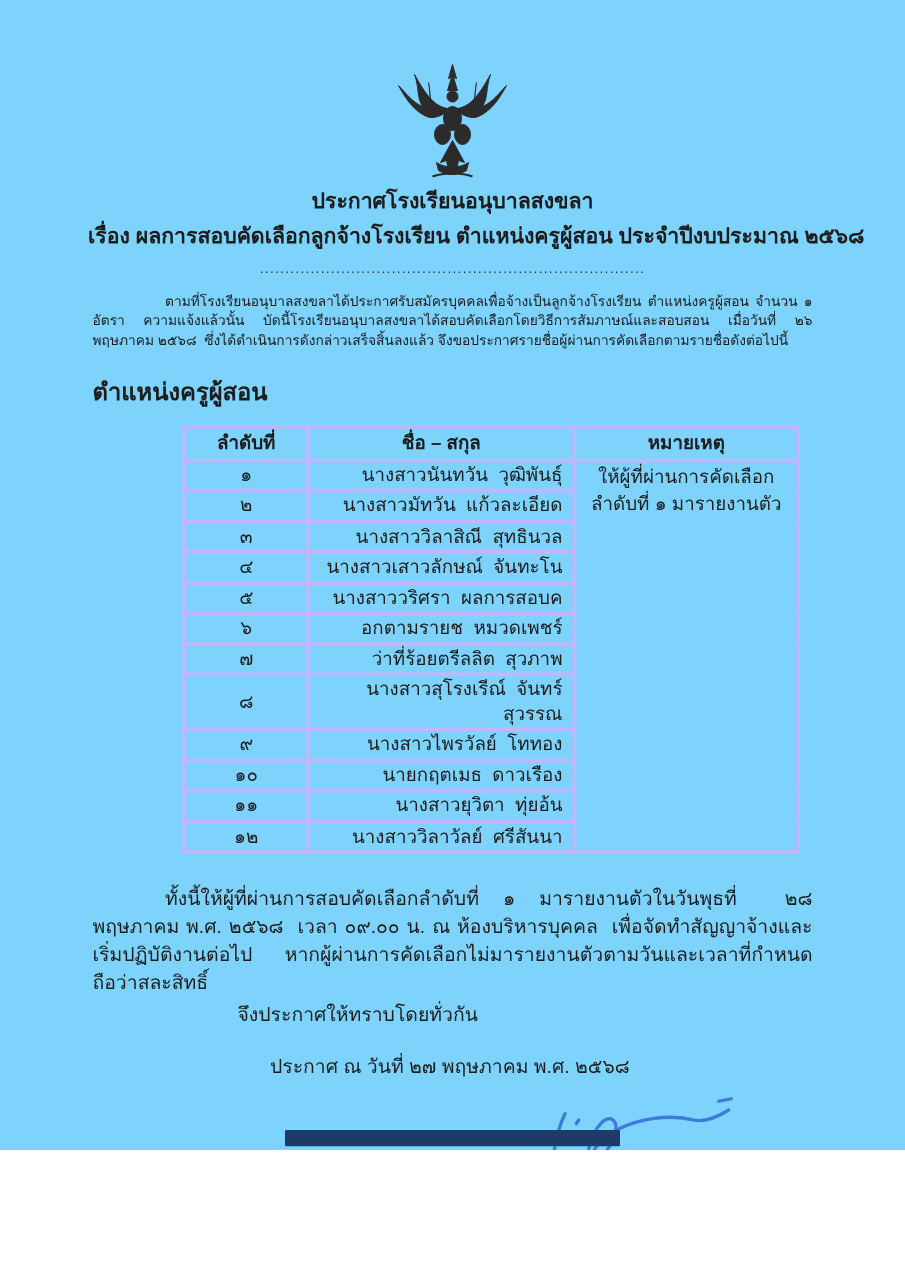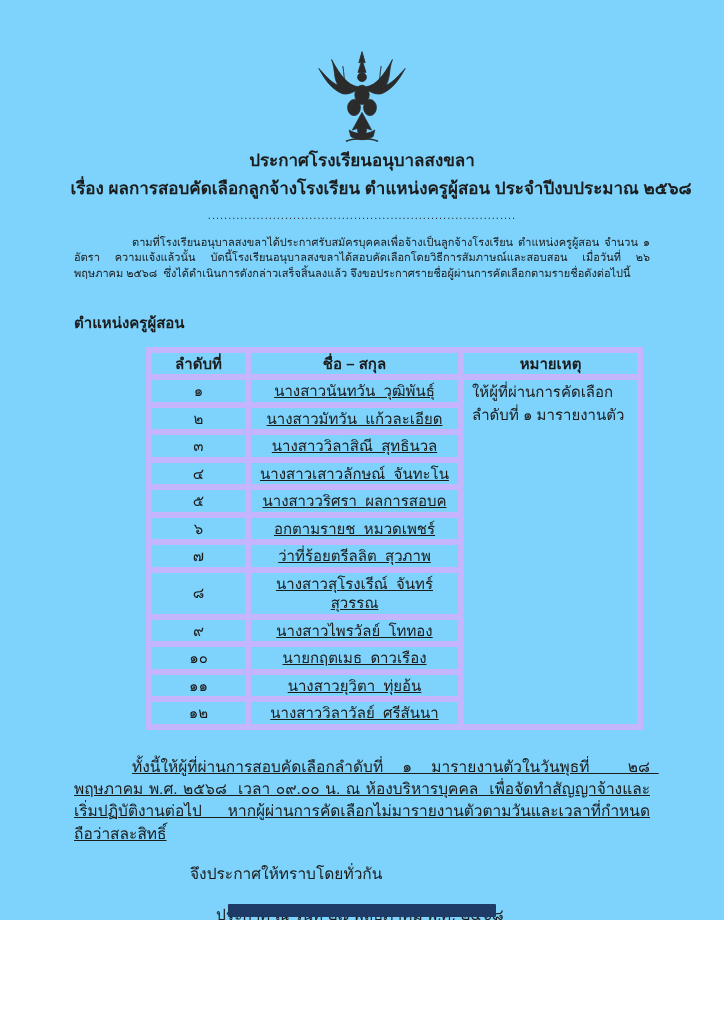--- a/index.html
+++ b/index.html
@@ -16,38 +16,38 @@
   .doc-subject { font-size:17px; font-weight:bold; margin-top:2px;padding-left:38px; }
   .dots {
     text-align:center; font-size:11px; letter-spacing:1px; color:#333;
     margin-top:4px; height:14px; overflow:hidden;
   }
   .content { padding:0 74px; }
   .intro {
     margin-top:14px; font-size:11px; line-height:1.42;
     text-align:justify; text-indent:58px; white-space:pre-wrap;
   }
-  .section-heading { margin-top:29px; font-size:15px; font-weight:bold; }
+  .section-heading { margin-top:16px; font-size:19px; font-weight:bold; }
   table.results {
     border-collapse:collapse; margin-top:12px; margin-left:72px;
     font-size:15px; line-height:1.3;
   }
   table.results th, table.results td {
-    border:6px solid #c4b5fd; padding:1px 8px; white-space:pre-wrap;
+    border:3px solid #c4b5fd; padding:1px 8px; white-space:pre-wrap;
   }
   table.results th { font-weight:bold; height:27px; text-align:center; }
   col.c-no { width:99px; } col.c-name { width:213px; } col.c-remark { width:179px; }
   td.no { text-align:center; height:23px; }
-  td.name { text-align:center;text-decoration:underline; }
-  td.remark { vertical-align:top; text-align:left; padding-top:3px; line-height:1.5;margin-left:36px; }
+  td.name { text-align:right; }
+  td.remark { vertical-align:top; text-align:center; padding-top:3px; line-height:1.5;margin-left:36px; }
   .closing {
     margin-top:26px; font-size:15.5px; line-height:1.45;
-    text-align:justify; text-indent:58px; white-space:pre-wrap;text-decoration:underline;
+    text-align:justify; text-indent:58px; white-space:pre-wrap;
   }
-  .announce-line { margin-top:16px; font-size:15.5px; padding-left:116px; }
+  .announce-line { margin-top:0; font-size:15.5px; padding-left:116px; }
   .date-line { margin-top:16px; font-size:15.5px; padding-left:142px; }
   .sig-block { width:300px; margin:10px 0 0 280px; text-align:center; }
   .sig-image { height:62px; position:relative; }
   .sig-image svg { width:190px; height:62px; }
   .signer-name { font-size:15.5px; margin-top:0px; }
   .bottom-bar {
     position:absolute; left:50%; transform:translateX(-50%);
     bottom:3px; width:268px; height:13px; border-radius:1px;
   }
 </style>

